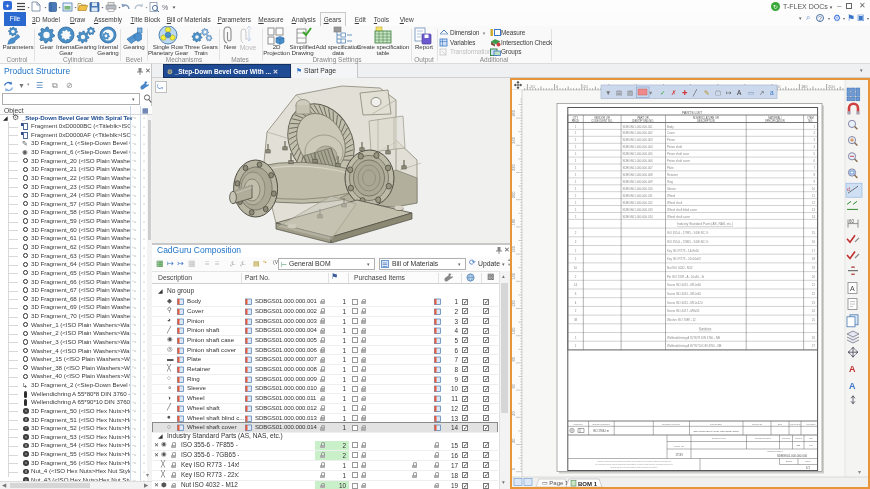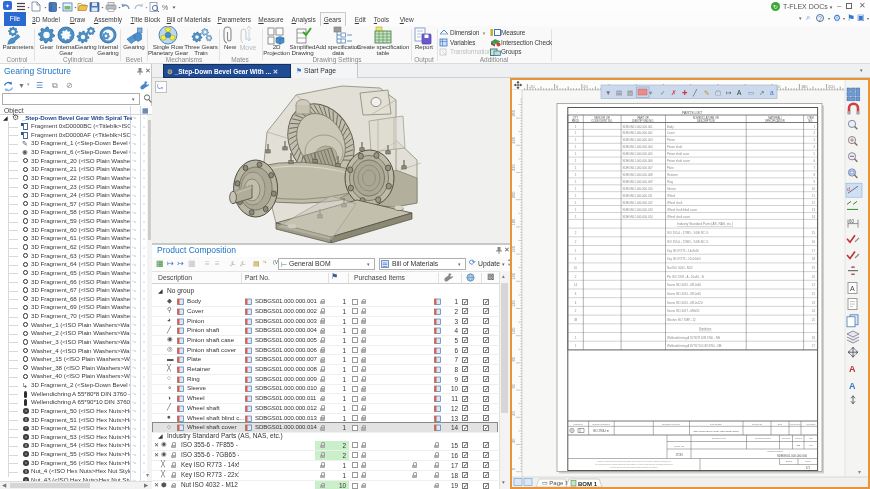--- a/index.html
+++ b/index.html
@@ -217,21 +217,21 @@
     <path d="M1 14 l0 2.5 4 2 0 -2 z" fill="#7a4a3a"></path>
     <circle cx="8.5" cy="16.5" r="2" fill="#d04040"></circle>
     <rect x="0.5" y="21" width="6.5" height="6.5" fill="#cfe0f4" stroke="#3a8a4a" stroke-width="1"></rect>
     <rect x="4" y="23" width="6.5" height="4.5" fill="#bfe0c0" stroke="#3a76c8" stroke-width="0.8"></rect>
   </svg>
 <div class="abs" style="left:152px;top:64px;width:718px;height:14px;background:#eef0f2;border-bottom:1px solid #d0d0d0;"></div>
 <div class="abs" style="left:163px;top:64px;width:128px;height:14px;background:#1f4a94;border:1px solid #14305e;color:#fff;font-size:6.5px;line-height:13px;font-weight:bold;white-space:nowrap;overflow:hidden;"><span style="margin-left:3px;color:#c8b87a;">⚙</span> _Step-Down Bevel Gear With ... <span style="color:#dde;">✕</span></div>
 <div class="abs" style="left:292px;top:64px;width:66px;height:14px;background:#f4f5f6;border-right:1px solid #c8c8c8;color:#333;font-size:6.8px;line-height:13px;"><span style="margin-left:4px;color:#3a76c8;">⚑</span> Start Page</div>
 <div class="ic" style="left:860px;top:68px;font-size:5px;color:#666;">▾</div>
 <div class="abs" style="left:0;top:64px;width:152px;height:425px;background:#fff;border-right:1px solid #c6c6c6;"></div>
-<div class="ic" style="left:4px;top:67px;font-size:8.5px;color:#2074c8;">Gearing Structure</div>
+<div class="ic" style="left:4px;top:67px;font-size:8.5px;color:#2074c8;">Product Structure</div>
 <svg class="abs" style="left:136px;top:67px;" width="8" height="9">
     <rect x="2.5" y="1" width="3" height="4" fill="#888"></rect>
     <line x1="1" y1="5" x2="7" y2="5" stroke="#888" stroke-width="1"></line>
     <line x1="4" y1="5" x2="4" y2="8" stroke="#888" stroke-width="0.9"></line>
   </svg>
 <div class="ic" style="left:145px;top:67px;font-size:7px;color:#555;">✕</div>
 <div class="ic" style="left:18px;top:82px;font-size:7px;color:#777;">▼</div>
 <div class="ic" style="left:27px;top:82px;font-size:5px;color:#999;">▾</div>
 <div class="ic" style="left:36px;top:82px;font-size:8px;color:#4a7fc0;">☰</div>
 <div class="ic" style="left:52px;top:82px;font-size:8px;color:#888;">⧉</div>
@@ -618,21 +618,21 @@
     <rect x="401.8" y="165.8" width="4.4" height="3.2" fill="#8d8a78" stroke="#4f4d42" stroke-width="0.5"></rect>
     <line x1="344" y1="206" x2="344" y2="198" stroke="#7c7a6a" stroke-width="1.4"></line>
     <rect x="341.8" y="203.8" width="4.4" height="3.2" fill="#8d8a78" stroke="#4f4d42" stroke-width="0.5"></rect>
     <line x1="320" y1="217" x2="320" y2="209" stroke="#7c7a6a" stroke-width="1.4"></line>
     <rect x="317.8" y="214.8" width="4.4" height="3.2" fill="#8d8a78" stroke="#4f4d42" stroke-width="0.5"></rect>
     <ellipse cx="303" cy="105" rx="7" ry="5.5" fill="#cfccbd" stroke="#8a8776" stroke-width="0.8"></ellipse>
     <path d="M296 105 L296 114 L310 114 L310 105" fill="#c5c2b1" stroke="#8a8776" stroke-width="0.7"></path>
     <path d="M277 227 L331 240 L356 204 L331 196 Z" fill="rgba(200,197,183,0.5)" stroke="#9a9786" stroke-width="0.6"></path>
   </svg>
 <div class="abs" style="left:152px;top:243px;width:358px;height:246px;background:#fff;border-top:2px solid #c8c8c8;"></div>
-<div class="ic" style="left:157px;top:246px;font-size:8.5px;color:#2074c8;">Product Composition</div>
+<div class="ic" style="left:157px;top:246px;font-size:8.5px;color:#2074c8;">CadGuru Composition</div>
 <svg class="abs" style="left:495px;top:246px;" width="8" height="9">
     <rect x="2.5" y="1" width="3" height="4" fill="#888"></rect>
     <line x1="1" y1="5" x2="7" y2="5" stroke="#888" stroke-width="1"></line>
     <line x1="4" y1="5" x2="4" y2="8" stroke="#888" stroke-width="0.9"></line>
   </svg>
 <div class="ic" style="left:504px;top:246px;font-size:7px;color:#555;">✕</div>
 <div class="abs" style="left:152px;top:257px;width:358px;height:14px;background:#fbfbfb;"></div>
 <div class="ic" style="left:156px;top:260px;font-size:8px;color:#3a8a3a;">▦</div>
 <div class="ic" style="left:167px;top:260px;font-size:8px;color:#3a76c8;">↦</div>
 <div class="ic" style="left:177px;top:260px;font-size:8px;color:#3a76c8;">↣</div>

